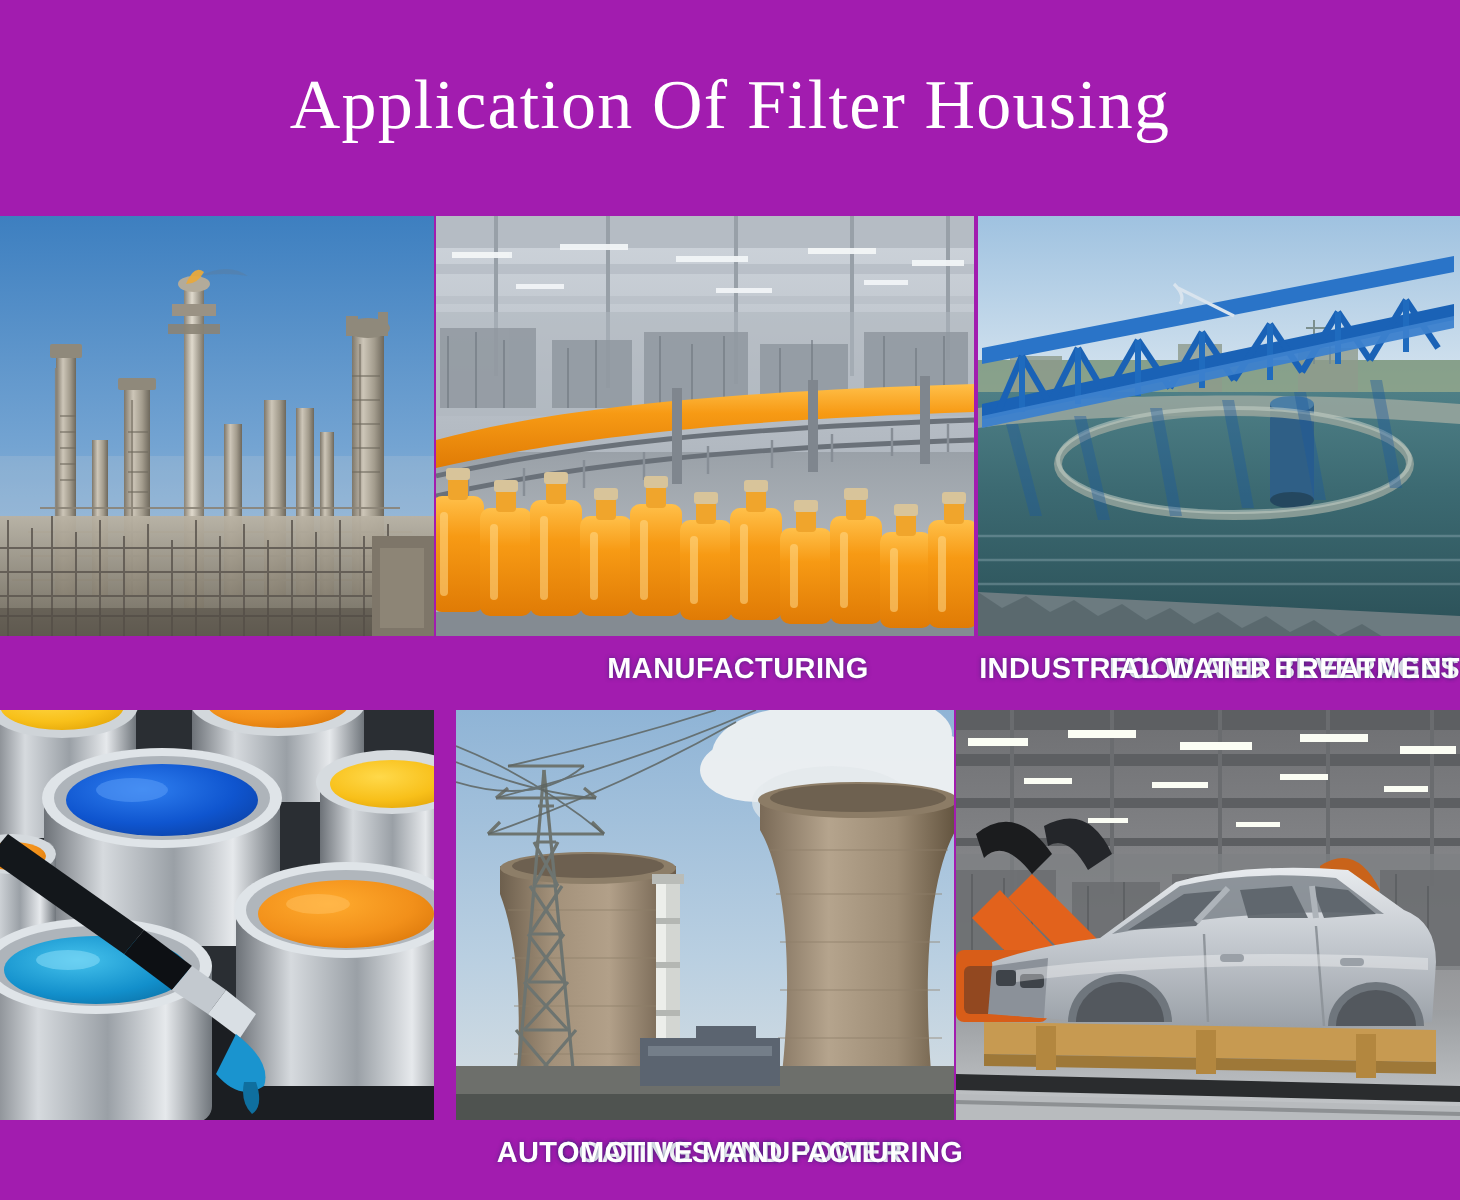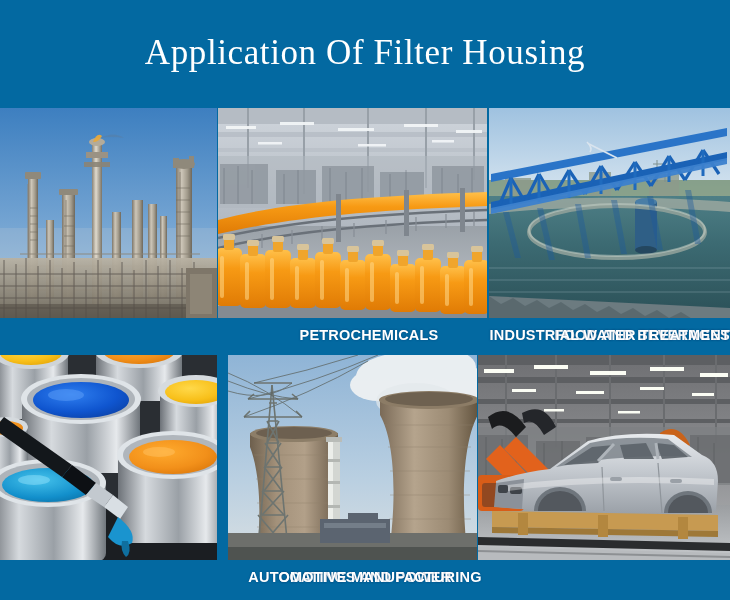--- a/index.html
+++ b/index.html
@@ -10,21 +10,21 @@
   body {
     width: 730px;
     height: 600px;
     overflow: hidden;
     font-family: "Liberation Sans", sans-serif;
   }
   .poster {
     position: relative;
     width: 730px;
     height: 600px;
-    background: #0369a1;
+    background: #a21caf;
   }
 
   
   .title-bar {
     position: absolute;
     left: 0; top: 0;
     width: 730px; height: 108px;
     display: flex;
     align-items: center;
     justify-content: center;
@@ -186,21 +186,21 @@
           <g fill="#4e483f" opacity=".5">
             <rect x="0" y="196" width="217" height="14"></rect>
           </g>
 
           <rect x="186" y="160" width="31" height="50" fill="#7e7669"></rect>
           <rect x="190" y="166" width="22" height="40" fill="#948b7c" opacity=".7"></rect>
         </svg>
       </div>
     </div>
     <div class="caption" id="cap-1">
-      <span>PETROCHEMICALS</span>
+      <span>MANUFACTURING</span>
     </div>
 
     <div class="cell" id="cell-2">
       <div class="photo">
         <svg class="scene" viewBox="0 0 269 210" preserveAspectRatio="none">
           <defs>
             <linearGradient id="p2hall" x1="0" y1="0" x2="0" y2="1">
               <stop offset="0" stop-color="#cfd5dc"></stop>
                 <stop offset="1" stop-color="#9aa2ab"></stop>
             </linearGradient>

